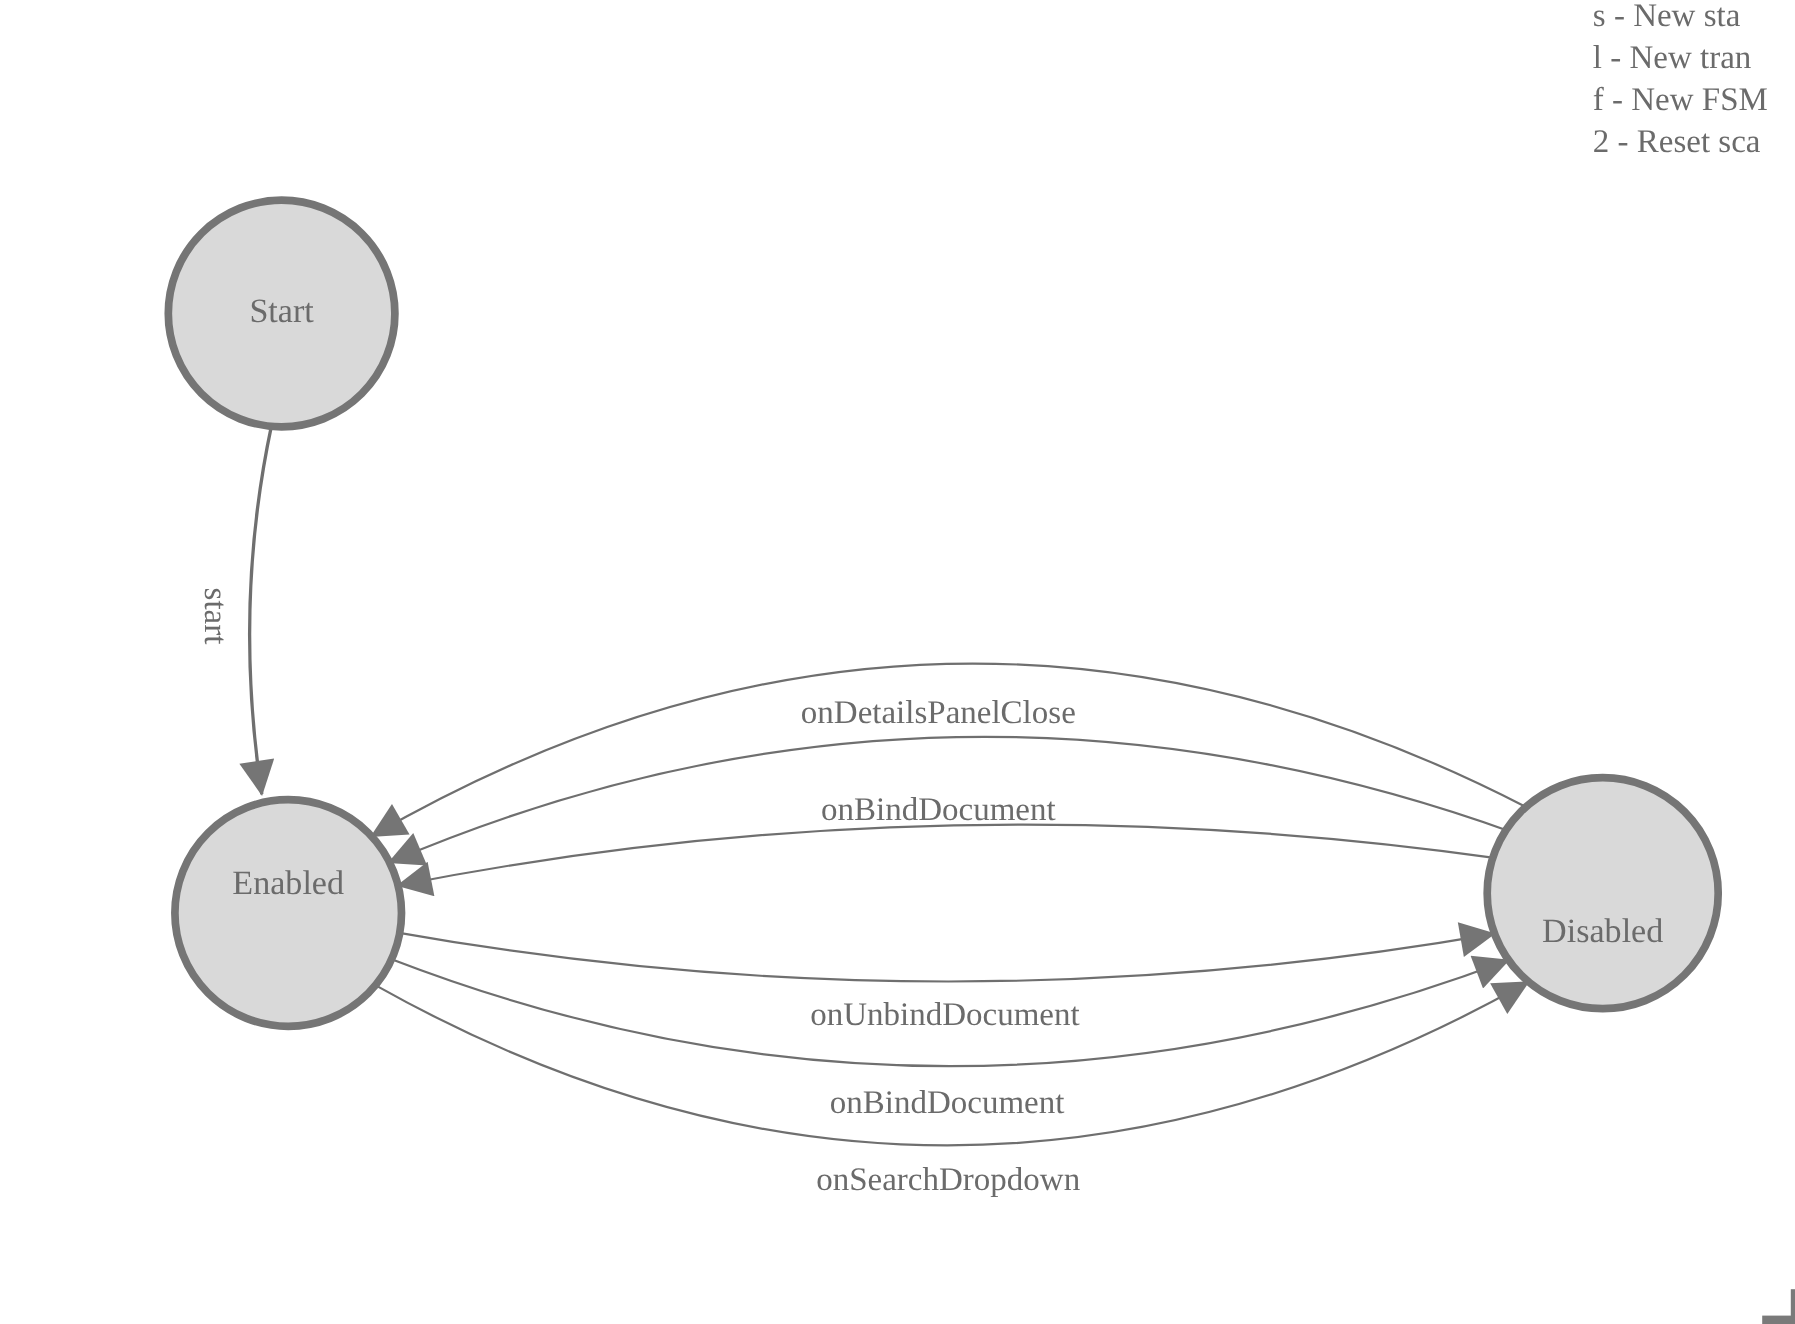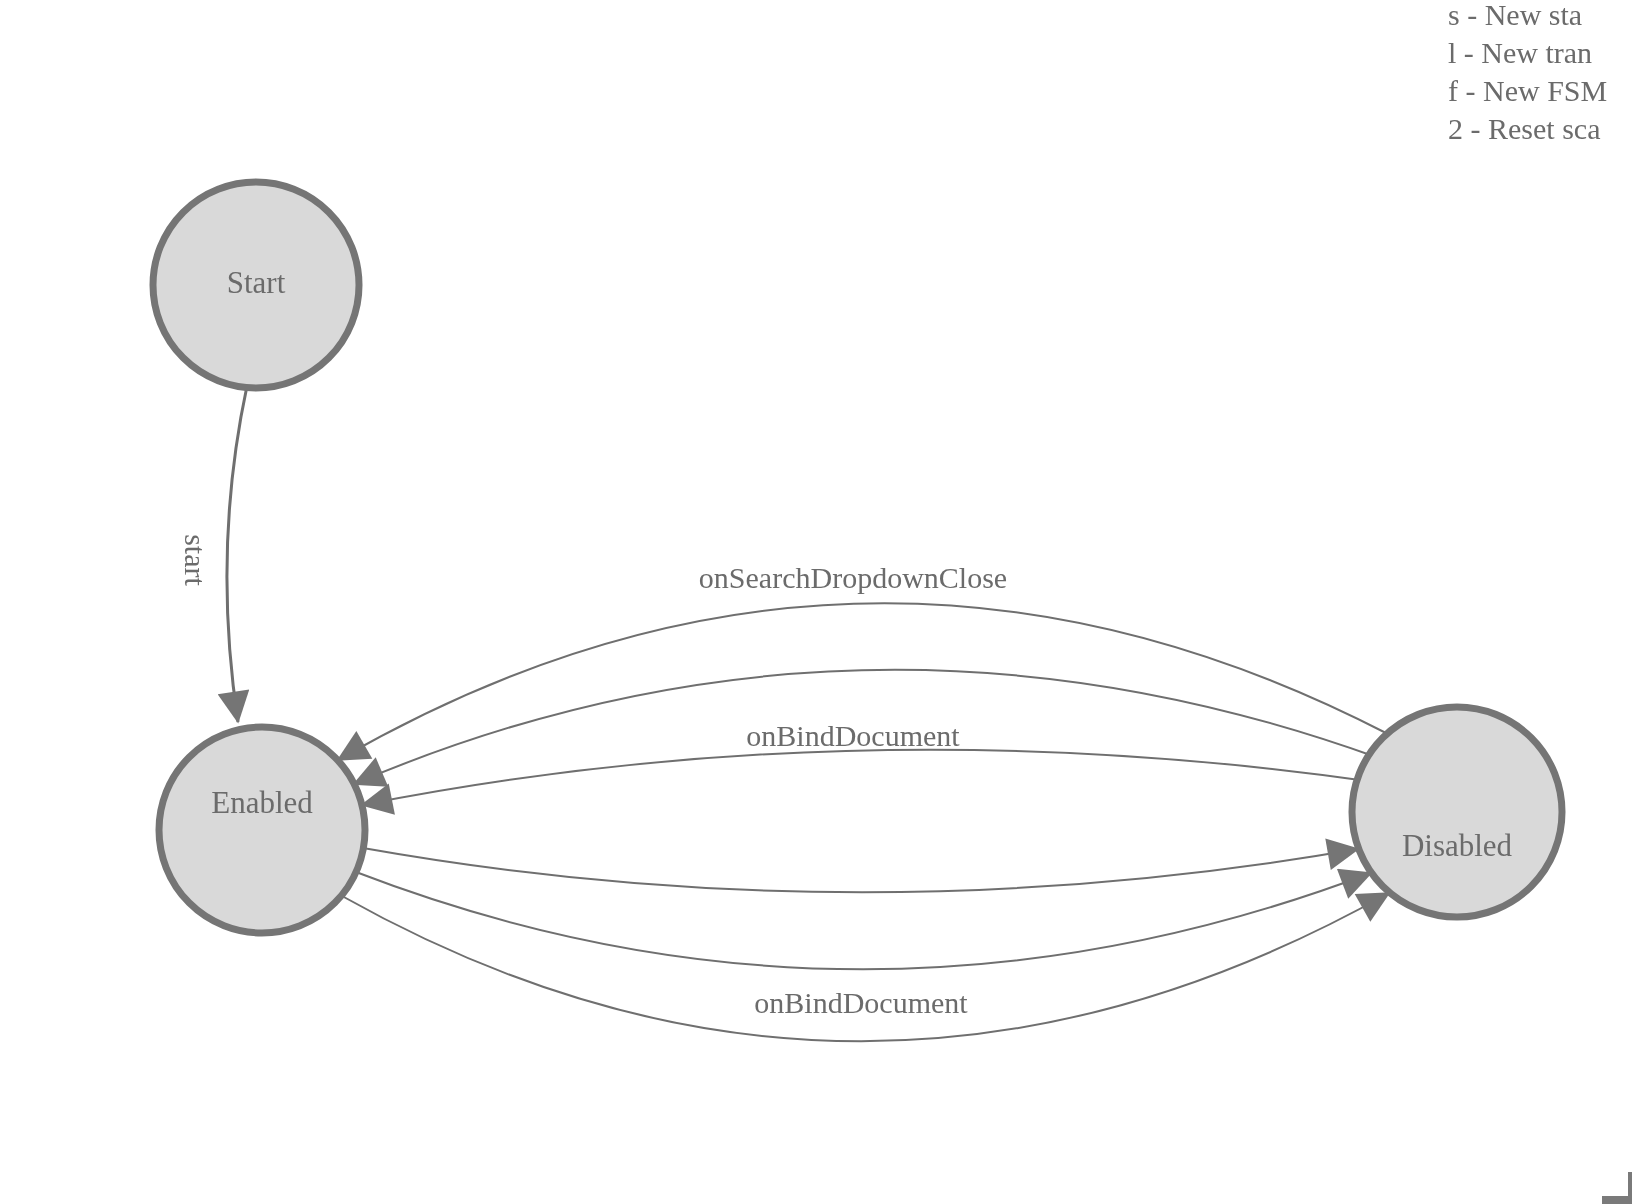--- a/index.html
+++ b/index.html
@@ -80,23 +80,25 @@
     <circle cx="256" cy="285" r="103" fill="#d9d9d9" stroke="#757575" stroke-width="7"></circle>
     <circle cx="262" cy="830" r="103" fill="#d9d9d9" stroke="#757575" stroke-width="7"></circle>
     <circle cx="1457" cy="812" r="105" fill="#d9d9d9" stroke="#757575" stroke-width="7"></circle>
   </svg>
 
   <div class="node-label" style="left:256px; top:283px">Start</div>
   <div class="node-label" style="left:262px; top:803px">Enabled</div>
   <div class="node-label" style="left:1457px; top:846px">Disabled</div>
 
   <div class="edge-label rot90" style="left:195px; top:560px">start</div>
-  <div class="edge-label" style="left:853px; top:578px">onSearchDropdownClose</div>
+  <div class="edge-label" style="left:853px; top:648px">onDetailsPanelClose</div>
   <div class="edge-label" style="left:853px; top:736px">onBindDocument</div>
+  <div class="edge-label" style="left:859px; top:923px">onUnbindDocument</div>
   <div class="edge-label" style="left:861px; top:1003px">onBindDocument</div>
+  <div class="edge-label" style="left:862px; top:1073px">onSearchDropdown</div>
 
   <div class="legend">
     <div>s - New sta</div>
     <div>l - New tran</div>
     <div>f - New FSM</div>
     <div>2 - Reset sca</div>
   </div>
 
   <div class="corner-v"></div>
   <div class="corner-h"></div>

